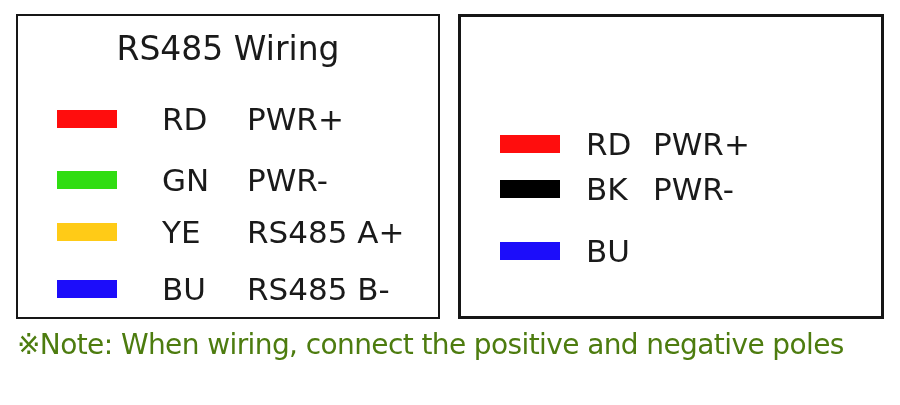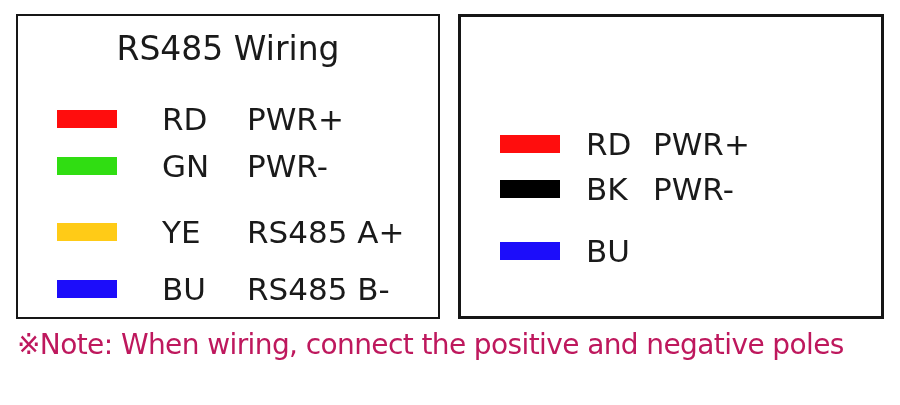--- a/index.html
+++ b/index.html
@@ -71,21 +71,21 @@
 
   <div class="panel panel-left">
     <div class="panel-title">RS485 Wiring</div>
 
     <div class="row" style="top:87px">
       <span class="swatch" style="background-color: rgb(255, 13, 13);"></span>
       <span class="code">RD</span>
       <span class="label">PWR+</span>
     </div>
 
-    <div class="row" style="top:134px">
+    <div class="row" style="top:148px">
       <span class="swatch" style="background-color: rgb(48, 221, 18);"></span>
       <span class="code">GN</span>
       <span class="label">PWR-</span>
     </div>
 
     <div class="row" style="top:200px">
       <span class="swatch" style="background-color: rgb(255, 203, 23);"></span>
       <span class="code">YE</span>
       <span class="label">RS485 A+</span>
     </div>
@@ -110,17 +110,17 @@
       <span class="code">BK</span>
       <span class="label">PWR-</span>
     </div>
 
     <div class="row" style="top:218px">
       <span class="swatch" style="background-color: rgb(28, 13, 250);"></span>
       <span class="code">BU</span>
     </div>
   </div>
 
-  <div class="note" style="color: #be185d;">
+  <div class="note" style="color: #4d7c0f;">
     <div>※Note: When wiring, connect the positive and negative poles</div>
   </div>
 
 </div>
 
 </body></html>

